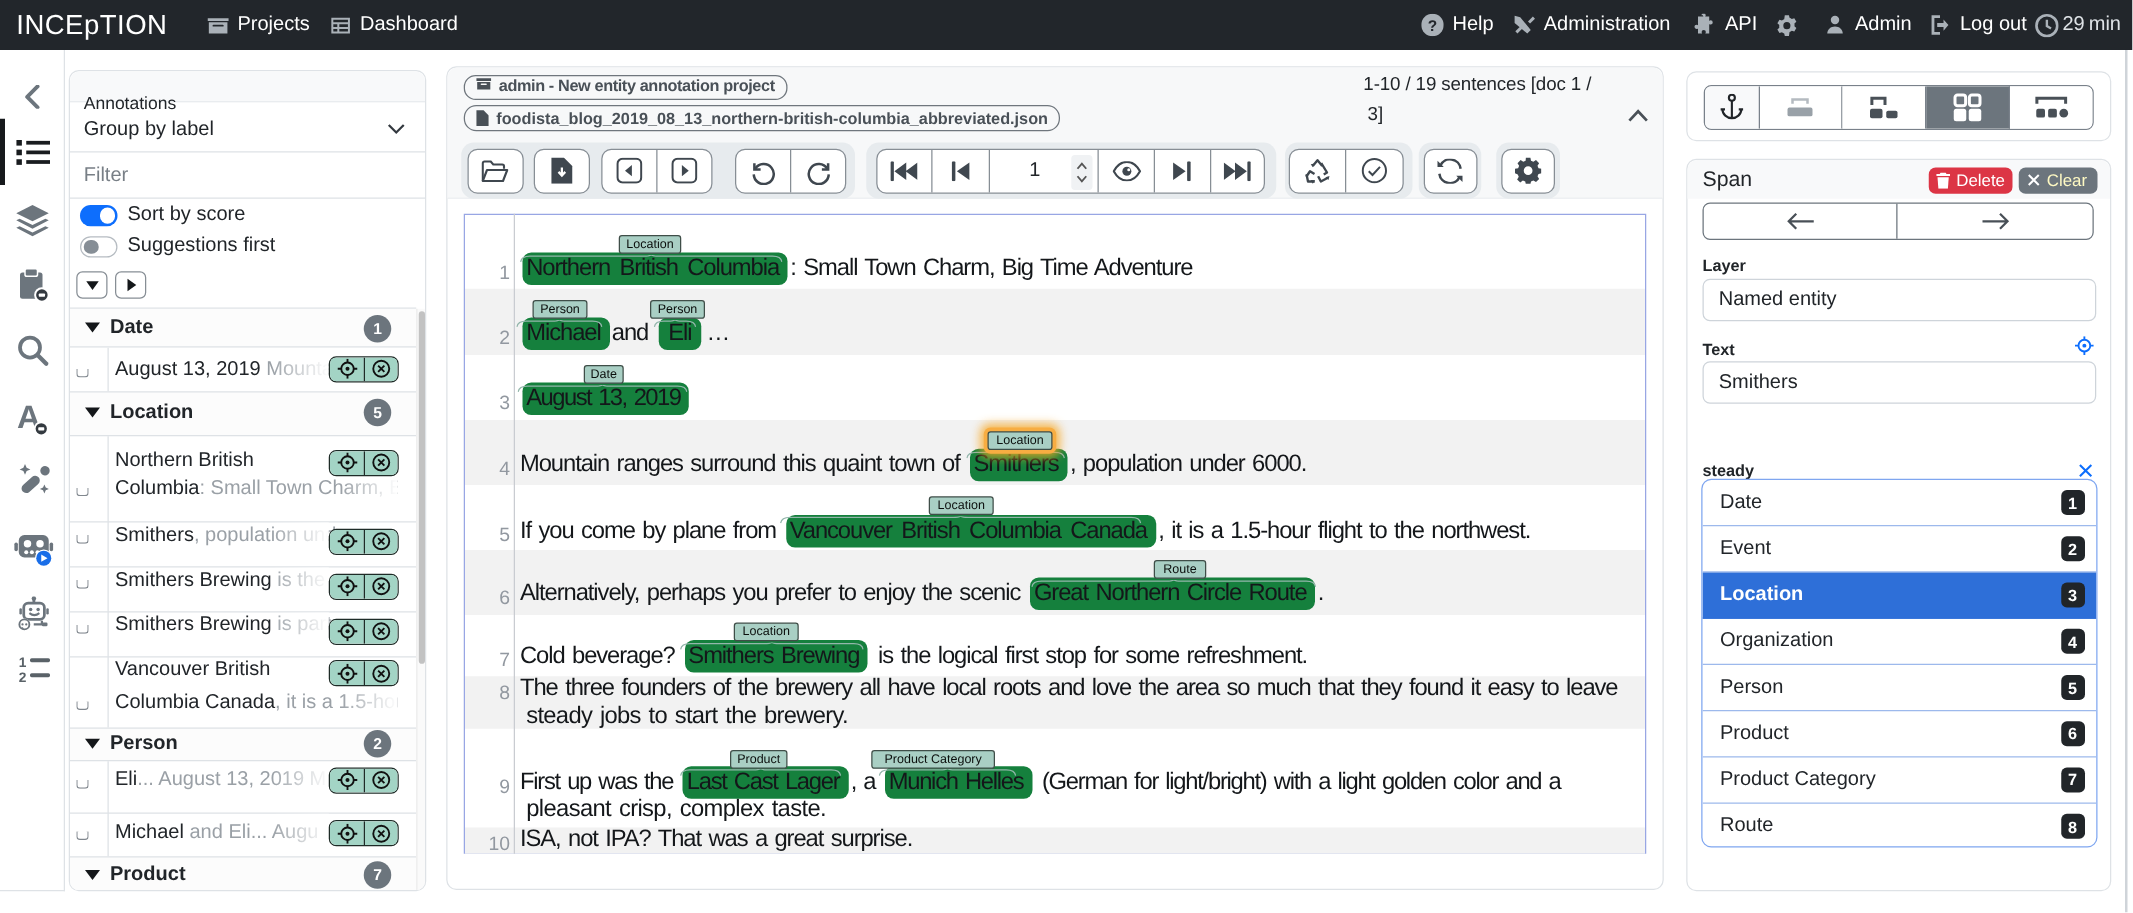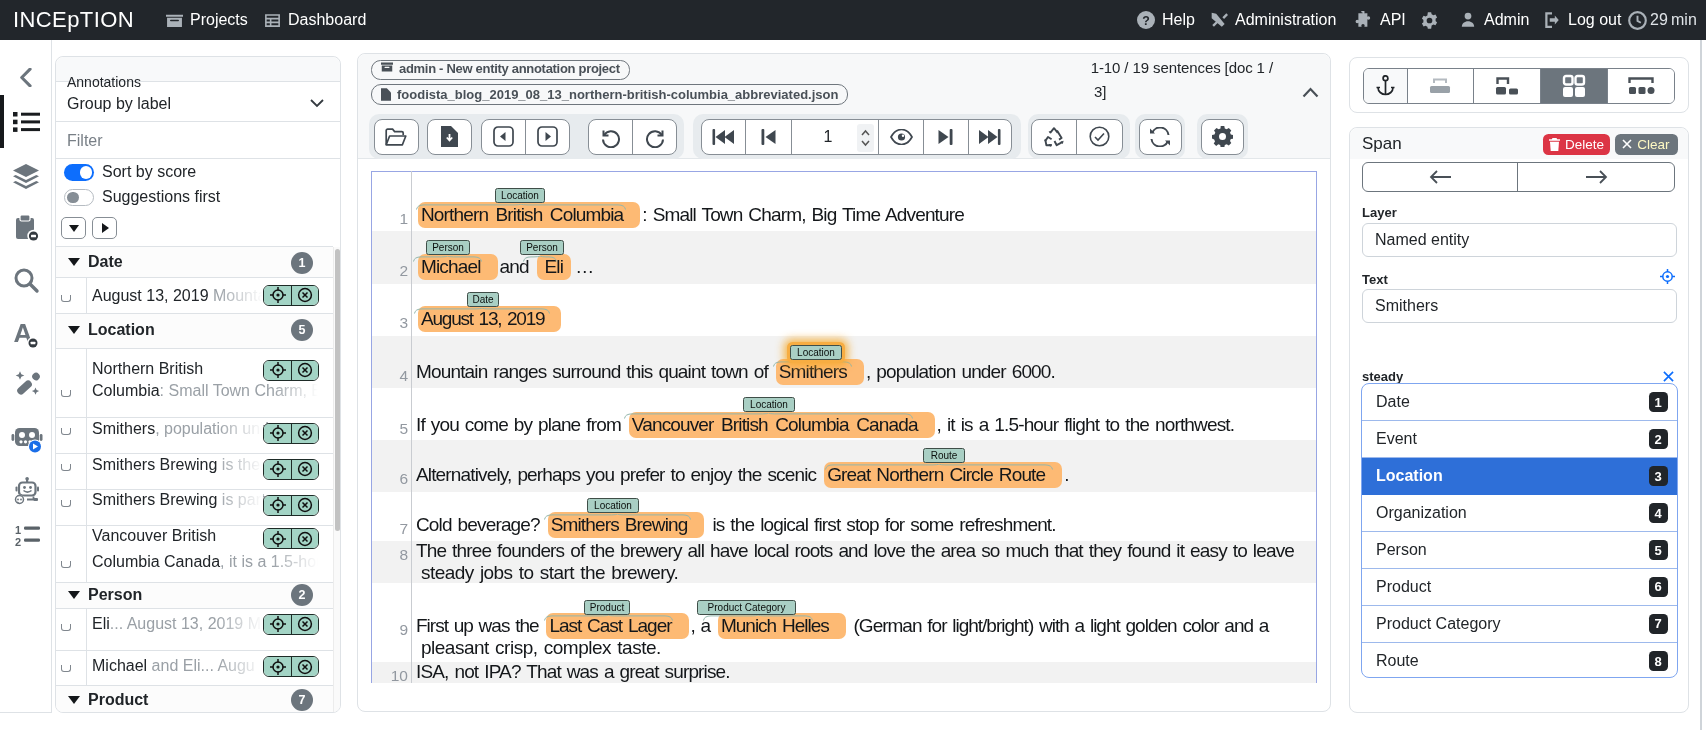--- a/index.html
+++ b/index.html
@@ -10,21 +10,21 @@
 .hitem{position:absolute;top:0;height:40px;display:flex;align-items:center;gap:7px;font-size:16px;color:#fff;white-space:nowrap}
 .panel{position:absolute;background:#fff;border:1px solid #dee2e6;border-radius:8px}
 .divi{position:absolute;left:0;width:100%;height:1px;background:#dee2e6}
 .tbtn{position:absolute;background:#fff;border:1px solid #878e95;border-radius:8px;display:flex;align-items:center;justify-content:center}
 .strip{position:absolute;top:113px;height:45px;background:#e7ebee;border-radius:10px}
 .grp{position:absolute;top:64.6px;height:36px;background:#fff;border:1px solid #878e95;border-radius:8px;display:flex}
 .gcell{display:flex;align-items:center;justify-content:center;border-right:1px solid #878e95}
 .gcell:last-child{border-right:none}
 .lbl{position:absolute;height:15px;line-height:13px;background:#a9cfc4;border:1px solid #3f4e48;border-radius:2.5px;font-size:10px;color:#0b0f0d;display:flex;align-items:center;justify-content:center;white-space:nowrap;font-family:"Liberation Sans",sans-serif}
 .txt{position:absolute;font-size:19px;letter-spacing:-0.85px;word-spacing:1.5px;color:#14171a;white-space:nowrap;line-height:21px}
-.ann{background:#fdba74;border-radius:7px;padding:2px 17px 3px 3px;margin:0 2px}
+.ann{background:#15803d;border-radius:7px;padding:2px 7px 3px 3px;margin:0 2px}
 .ln{position:absolute;width:32px;text-align:right;font-size:15.5px;color:#9298a0;line-height:21px}
 .sbt{font-size:16px;color:#212529}
 .item-fade{position:absolute;top:0;height:100%;width:46px;background:linear-gradient(90deg,rgba(255,255,255,0),#fff)}
 .tealgrp{position:absolute;display:flex;border:1px solid #1e2b27;border-radius:6px;overflow:hidden;height:21px}
 .tealb{width:27px;height:100%;background:#a3d4c5;display:flex;align-items:center;justify-content:center}
 .tealb+.tealb{border-left:1px solid #1e2b27}
 .cbadge{position:absolute;width:22px;height:22px;border-radius:50%;background:#6c757d;color:#fff;font-size:12.5px;font-weight:bold;display:flex;align-items:center;justify-content:center}
 .gh-tri{position:absolute;width:0;height:0;border-left:6.5px solid transparent;border-right:6.5px solid transparent;border-top:8px solid #14171a}
 .nbadge{position:absolute;right:9px;width:19px;height:20px;background:#212529;border-radius:4.5px;color:#fff;font-size:13px;font-weight:bold;display:flex;align-items:center;justify-content:center}
 .flbl{position:absolute;font-size:13px;font-weight:bold;color:#212529}

